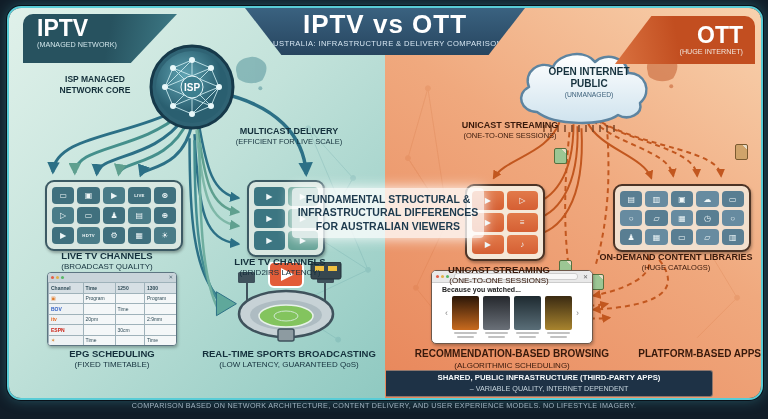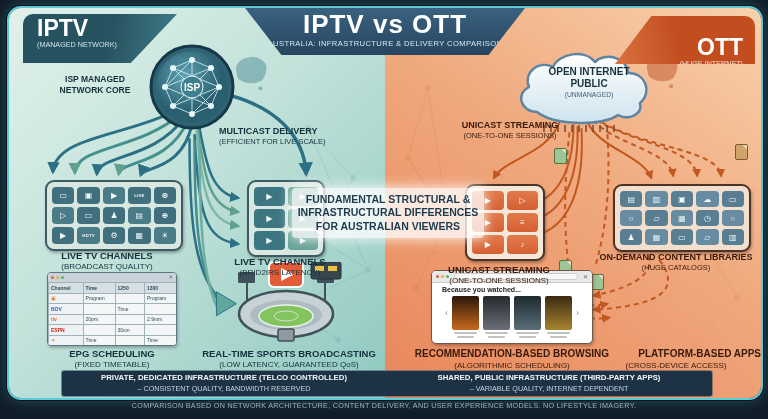--- a/index.html
+++ b/index.html
@@ -15,33 +15,33 @@
   .panel.right{left:50%;background:linear-gradient(215deg,#f8d2ae 0%,#f0a97e 45%,#e8865a 100%);}
   svg.overlay{position:absolute;left:0;top:0;width:100%;height:100%;z-index:1;pointer-events:none;}
   
   #hdr{left:236px;top:0;width:280px;height:47px;z-index:6;text-align:center;color:#fff;
        background:linear-gradient(180deg,#3a6280,#27455f);clip-path:polygon(0 0,100% 0,87% 100%,13% 100%);}
   #hdr .t{font-size:26px;font-weight:bold;letter-spacing:1px;line-height:1;margin-top:3px;}
   #hdr .s{font-size:7.6px;color:#d6e6f2;letter-spacing:.4px;margin-top:2px;}
   #bdg-i{left:14px;top:6px;width:140px;height:46px;z-index:6;color:#fff;padding:3px 0 0 14px;
          background:linear-gradient(100deg,#27525f 55%,#3f7d89);clip-path:polygon(0 0,100% 0,70% 100%,0 100%);
          border-radius:10px 0 0 0;}
-  #bdg-o{left:606px;top:8px;width:140px;height:48px;z-index:6;color:#fff;text-align:right;padding:20px 12px 0 0;
+  #bdg-o{left:606px;top:8px;width:140px;height:48px;z-index:6;color:#fff;text-align:right;padding:8px 12px 0 0;
          background:linear-gradient(260deg,#c24e20 55%,#da7240);clip-path:polygon(26% 0,100% 0,100% 100%,0 100%);
          border-radius:0 10px 0 0;box-sizing:border-box;}
   .bt{font-size:23px;font-weight:bold;line-height:1;}
   .bs{font-size:7.2px;color:#f0e3da;}
   #bdg-i .bs{color:#cfe4e9;}
   
   .lbl{position:absolute;text-align:center;z-index:4;line-height:1.25;}
   .lbl .lt{font-weight:bold;font-size:9.5px;}
   .lbl .ls{font-size:8px;}
   .lc{color:#14303c;} .rc{color:#38190b;}
   .sm .lt{font-size:9px;} .sm .ls{font-size:7.5px;}
-  .la{text-align:left;}
+  .la{text-align:center;}
   .pre{white-space:pre-line;}
   
   .gridbox{position:absolute;display:grid;gap:3px;padding:5px;z-index:3;border-radius:9px;
            background:#d9e7e1;border:2px solid #3c5a64;box-shadow:1px 2px 3px rgba(0,0,0,.3);}
   .gridbox .tile{display:flex;align-items:center;justify-content:center;border-radius:4px;
                  color:#eef6f7;font-size:8px;font-weight:bold;background:#40707e;}
   .gridbox .tile.txt{font-size:4.3px;letter-spacing:.2px;}
   #live-grid{left:36px;top:172px;width:124px;grid-template-columns:repeat(5,1fr);grid-auto-rows:17px;}
   #live-grid .tile:nth-child(3n){background:#4a7c88;}
   #recv-grid{left:238px;top:172px;width:64px;grid-template-columns:repeat(2,1fr);grid-auto-rows:19px;}
@@ -467,27 +467,22 @@
         <span class="b-chev">›</span>
       </div>
     </div>
     <div class="lbl rc" style="left:398px;top:340px;width:210px;">
       <div class="lt" style="font-size:10px;">RECOMMENDATION-BASED BROWSING</div>
       <div class="ls">(ALGORITHMIC SCHEDULING)</div>
     </div>
 
     <div class="lbl rc" style="left:582px;top:340px;width:170px;">
       <div class="lt" style="font-size:10px;text-align:right;">PLATFORM-BASED APPS</div>
-      <div class="ls">(CROSS-DEVICE ACCESS)</div>
-    </div>
-
-    <div id="bar-l" class="bar">
-      <div class="b1">PRIVATE, DEDICATED INFRASTRUCTURE (TELCO CONTROLLED)</div>
-      <div class="b2">– CONSISTENT QUALITY, BANDWIDTH RESERVED</div>
-    </div>
+    </div>
+
     <div id="bar-r" class="bar">
       <div class="b1">SHARED, PUBLIC INFRASTRUCTURE (THIRD-PARTY APPS)</div>
       <div class="b2">– VARIABLE QUALITY, INTERNET DEPENDENT</div>
     </div>
   </div>
 
   <div class="footer">COMPARISON BASED ON NETWORK ARCHITECTURE, CONTENT DELIVERY, AND USER EXPERIENCE MODELS. NO LIFESTYLE IMAGERY.</div>
 </div>
 
 </body></html>

